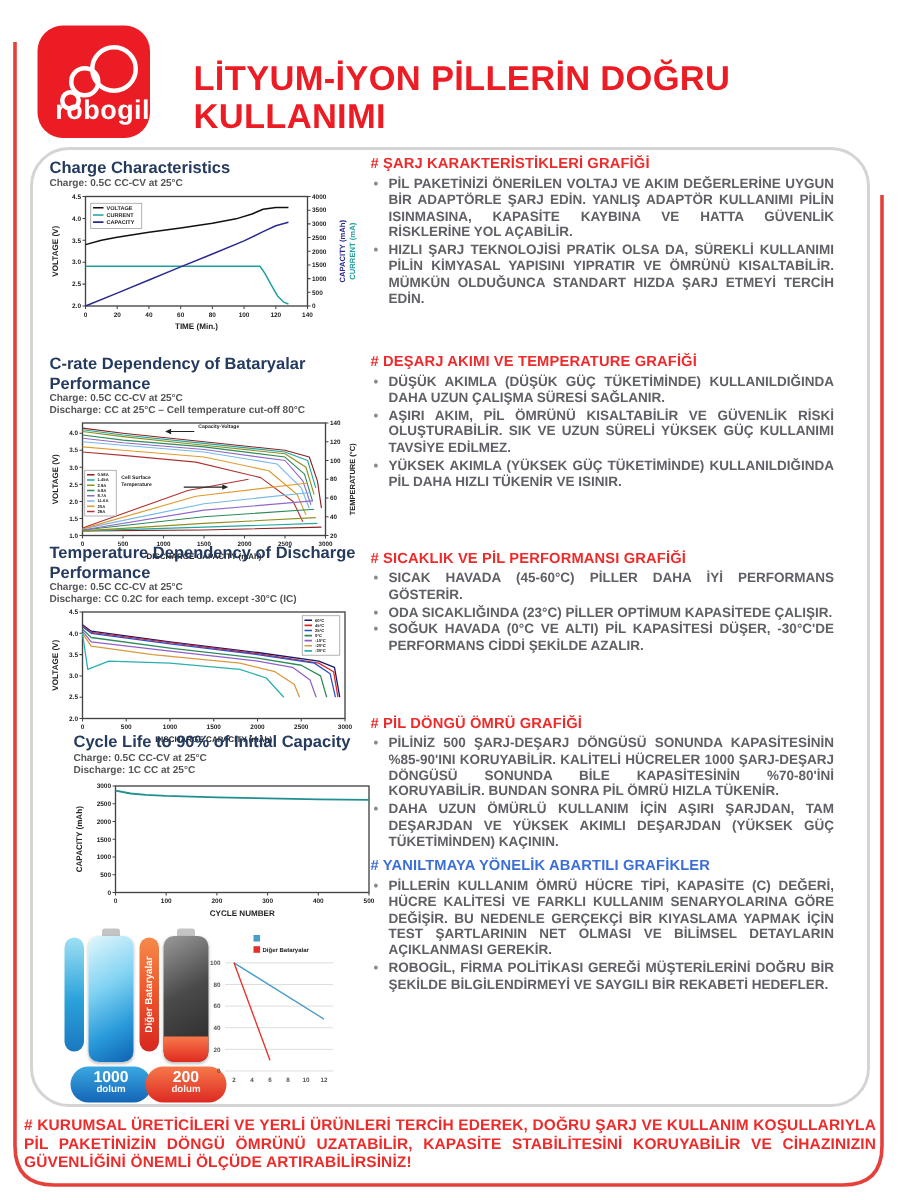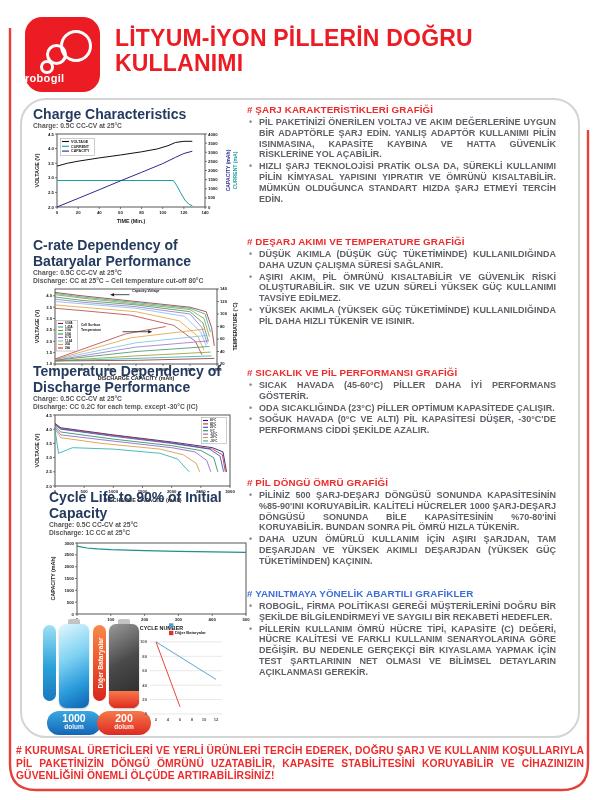--- a/index.html
+++ b/index.html
@@ -11,32 +11,32 @@
   #frame-svg{position:absolute;left:0;top:0;width:600px;height:800px;pointer-events:none;}
   #frame-svg path{stroke:var(--frame-red);stroke-width:2.4;fill:none;}
 
   
   #logo{position:absolute;left:25px;top:17px;width:75px;height:75px;border-radius:17px;
         background:var(--brand-red);}
   .logo-circ{position:absolute;border:3px solid #fff;border-radius:50%;background:transparent;}
   #logo-c1{width:26px;height:26px;left:35px;top:13px;}
   #logo-c2{width:15px;height:15px;left:21px;top:27px;}
   #logo-c3{width:8px;height:8px;left:15px;top:43px;}
-  #logo-text{position:absolute;left:0;right:0;bottom:8px;text-align:left;color:#fff;
-        font-size:11px;font-weight:600;letter-spacing:.3px;}
-  #page-title{position:absolute;left:113px;top:24px;width:440px;margin:2px;
+  #logo-text{position:absolute;left:0;right:0;bottom:8px;text-align:right;color:#fff;
+        font-size:18px;font-weight:600;letter-spacing:.3px;}
+  #page-title{position:absolute;left:113px;top:24px;width:440px;margin:16px;
         color:var(--brand-red);font-size:23px;line-height:1.1;font-weight:bold;letter-spacing:.2px;}
 
   
   #panel{position:absolute;left:20px;top:98px;width:556px;height:636px;
         border:2.5px solid var(--panel-border);border-radius:26px;background:#fff;}
 
   
   .chart-card{position:absolute;left:33px;width:206px;}
-  .chart-title{font-size:14px;font-weight:bold;color:var(--chart-navy);line-height:1.15;}
+  .chart-title{font-size:11px;font-weight:bold;color:var(--chart-navy);line-height:1.15;}
   .chart-sub{font-size:6.7px;font-weight:600;color:#555;line-height:1.2;}
 
   
   .section{position:absolute;left:246px;width:326px;}
   .section-heading{font-size:9.8px;font-weight:bold;letter-spacing:.1px;margin:0 0 2px 1px;}
   .section-heading.red{color:var(--heading-red);}
   .section-heading.blue{color:var(--heading-blue);}
   .section ul{margin:2px 16px 0 0;padding:0;list-style:none;}
   .section li{position:relative;padding-left:13px;margin:0 0 1px 0;color:var(--body-gray);
         font-size:9px;font-weight:bold;line-height:10.8px;text-align:justify;}
@@ -355,25 +355,25 @@
           <li>SOĞUK HAVADA (0°C VE ALTI) PİL KAPASİTESİ DÜŞER, -30°C'DE PERFORMANS CİDDİ ŞEKİLDE AZALIR.</li>
         </ul>
       </div>
       <div class="section" style="top: 477px;">
         <div class="section-heading red"># PİL DÖNGÜ ÖMRÜ GRAFİĞİ</div>
         <ul>
           <li>PİLİNİZ 500 ŞARJ-DEŞARJ DÖNGÜSÜ SONUNDA KAPASİTESİNİN %85-90'INI KORUYABİLİR. KALİTELİ HÜCRELER 1000 ŞARJ-DEŞARJ DÖNGÜSÜ SONUNDA BİLE KAPASİTESİNİN %70-80'İNİ KORUYABİLİR. BUNDAN SONRA PİL ÖMRÜ HIZLA TÜKENİR.</li>
           <li>DAHA UZUN ÖMÜRLÜ KULLANIM İÇİN AŞIRI ŞARJDAN, TAM DEŞARJDAN VE YÜKSEK AKIMLI DEŞARJDAN (YÜKSEK GÜÇ TÜKETİMİNDEN) KAÇININ.</li>
         </ul>
       </div>
-      <div class="section" style="top: 588px;">
+      <div class="section" style="top: 572px;">
         <div class="section-heading blue"># YANILTMAYA YÖNELİK ABARTILI GRAFİKLER</div>
         <ul>
+          <li>PİLLERİN KULLANIM ÖMRÜ HÜCRE TİPİ, KAPASİTE (C) DEĞERİ, HÜCRE KALİTESİ VE FARKLI KULLANIM SENARYOLARINA GÖRE DEĞİŞİR. BU NEDENLE GERÇEKÇİ BİR KIYASLAMA YAPMAK İÇİN TEST ŞARTLARININ NET OLMASI VE BİLİMSEL DETAYLARIN AÇIKLANMASI GEREKİR.</li>
           <li>ROBOGİL, FİRMA POLİTİKASI GEREĞİ MÜŞTERİLERİNİ DOĞRU BİR ŞEKİLDE BİLGİLENDİRMEYİ VE SAYGILI BİR REKABETİ HEDEFLER.</li>
-          <li>PİLLERİN KULLANIM ÖMRÜ HÜCRE TİPİ, KAPASİTE (C) DEĞERİ, HÜCRE KALİTESİ VE FARKLI KULLANIM SENARYOLARINA GÖRE DEĞİŞİR. BU NEDENLE GERÇEKÇİ BİR KIYASLAMA YAPMAK İÇİN TEST ŞARTLARININ NET OLMASI VE BİLİMSEL DETAYLARIN AÇIKLANMASI GEREKİR.</li>
         </ul>
       </div>
     </div>
 
   <div id="battery-block">
     <div class="capsule" id="capsule-good"></div>
     <div class="battery" id="battery-good">
       <div class="bat-cap"></div>
       <div class="bat-body"></div>
     </div>

